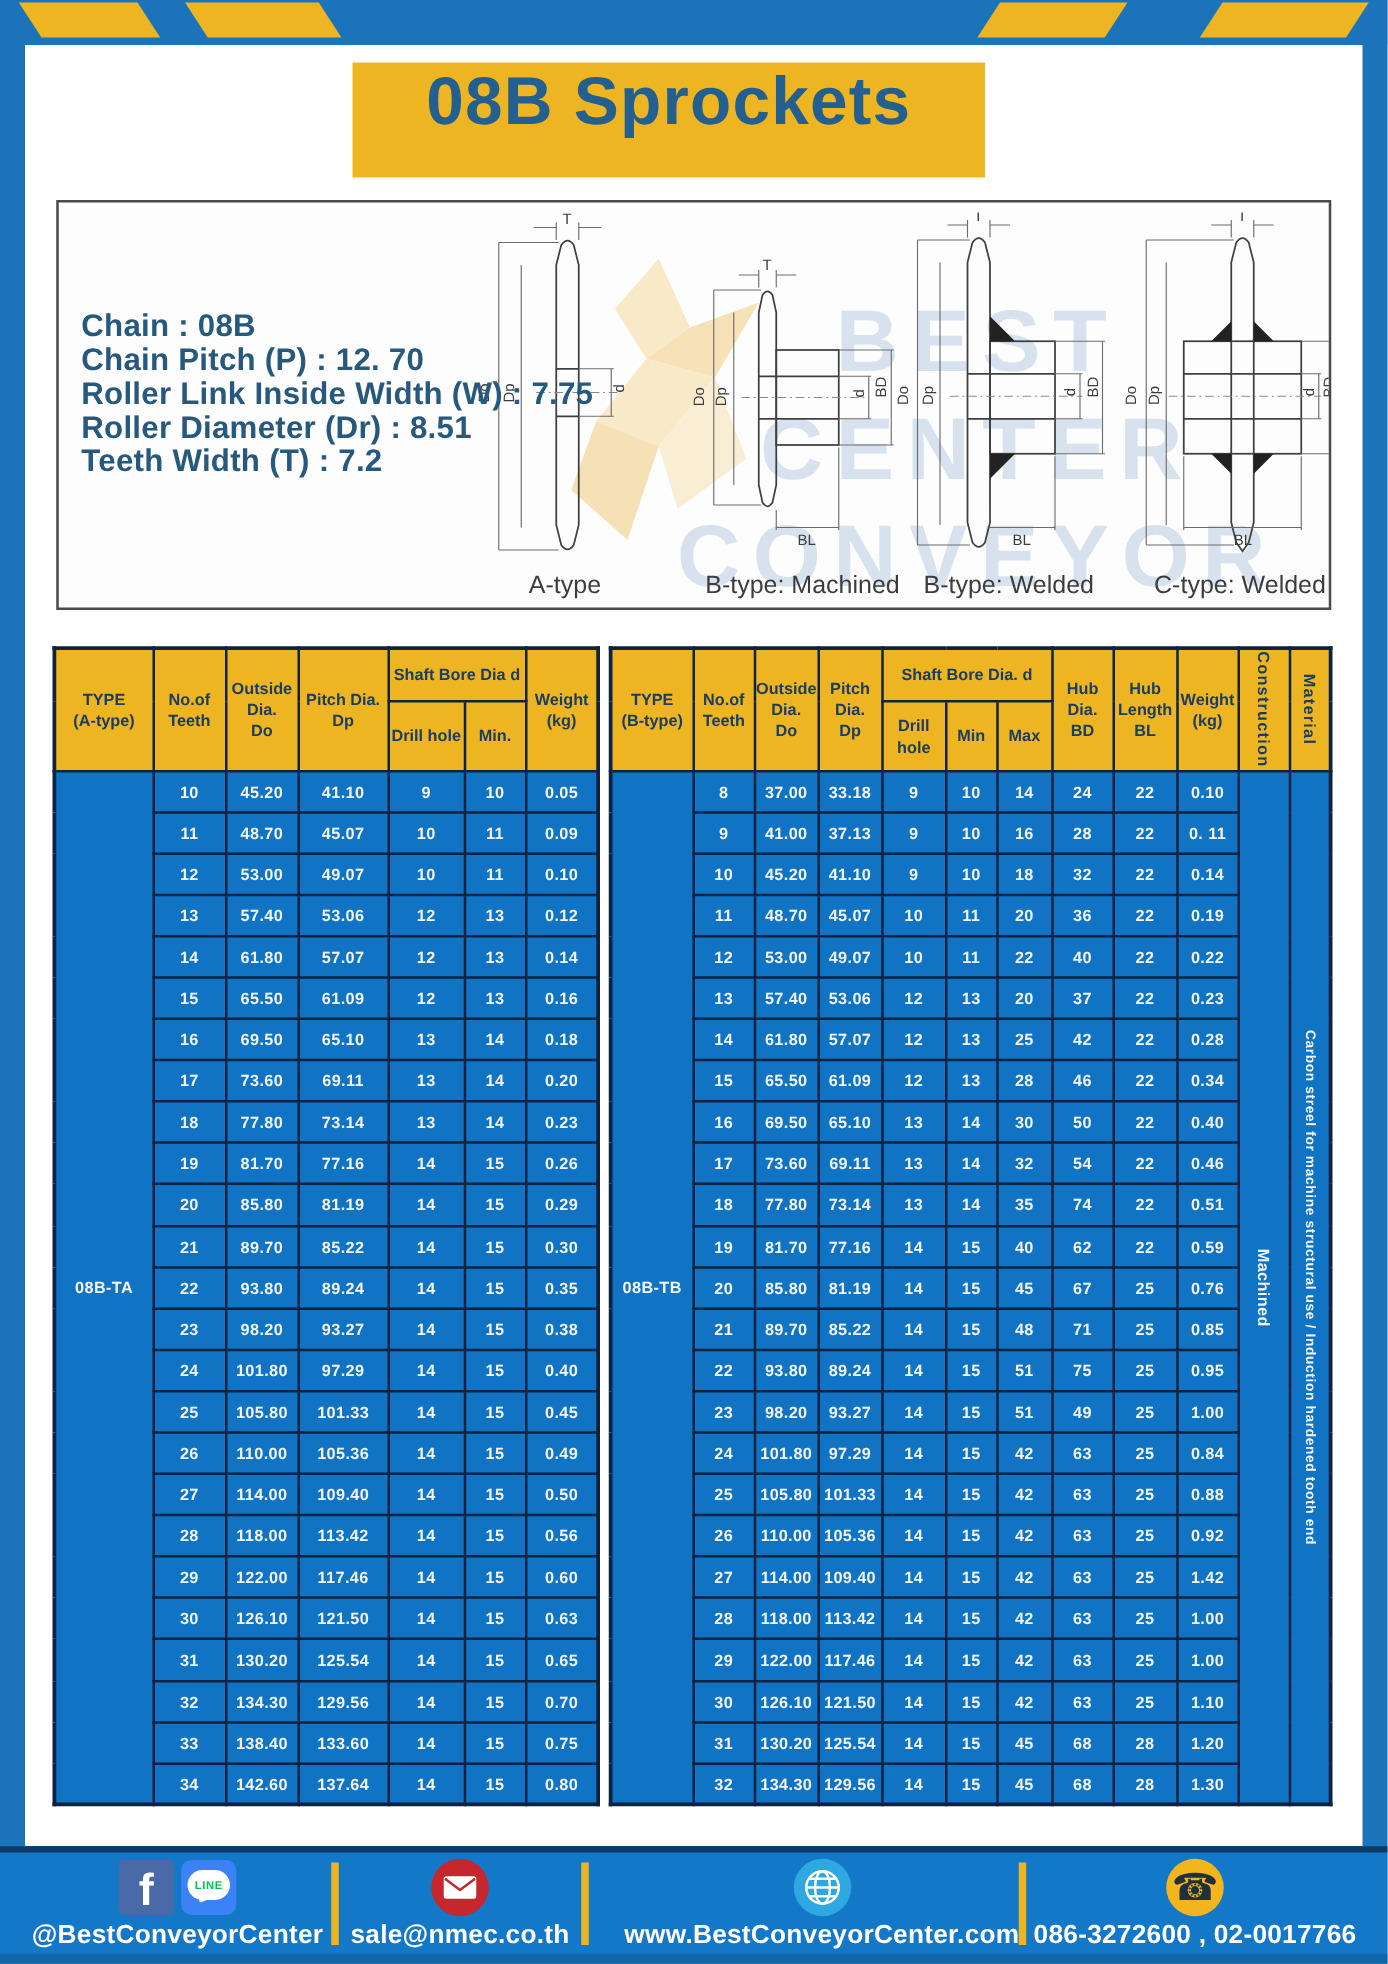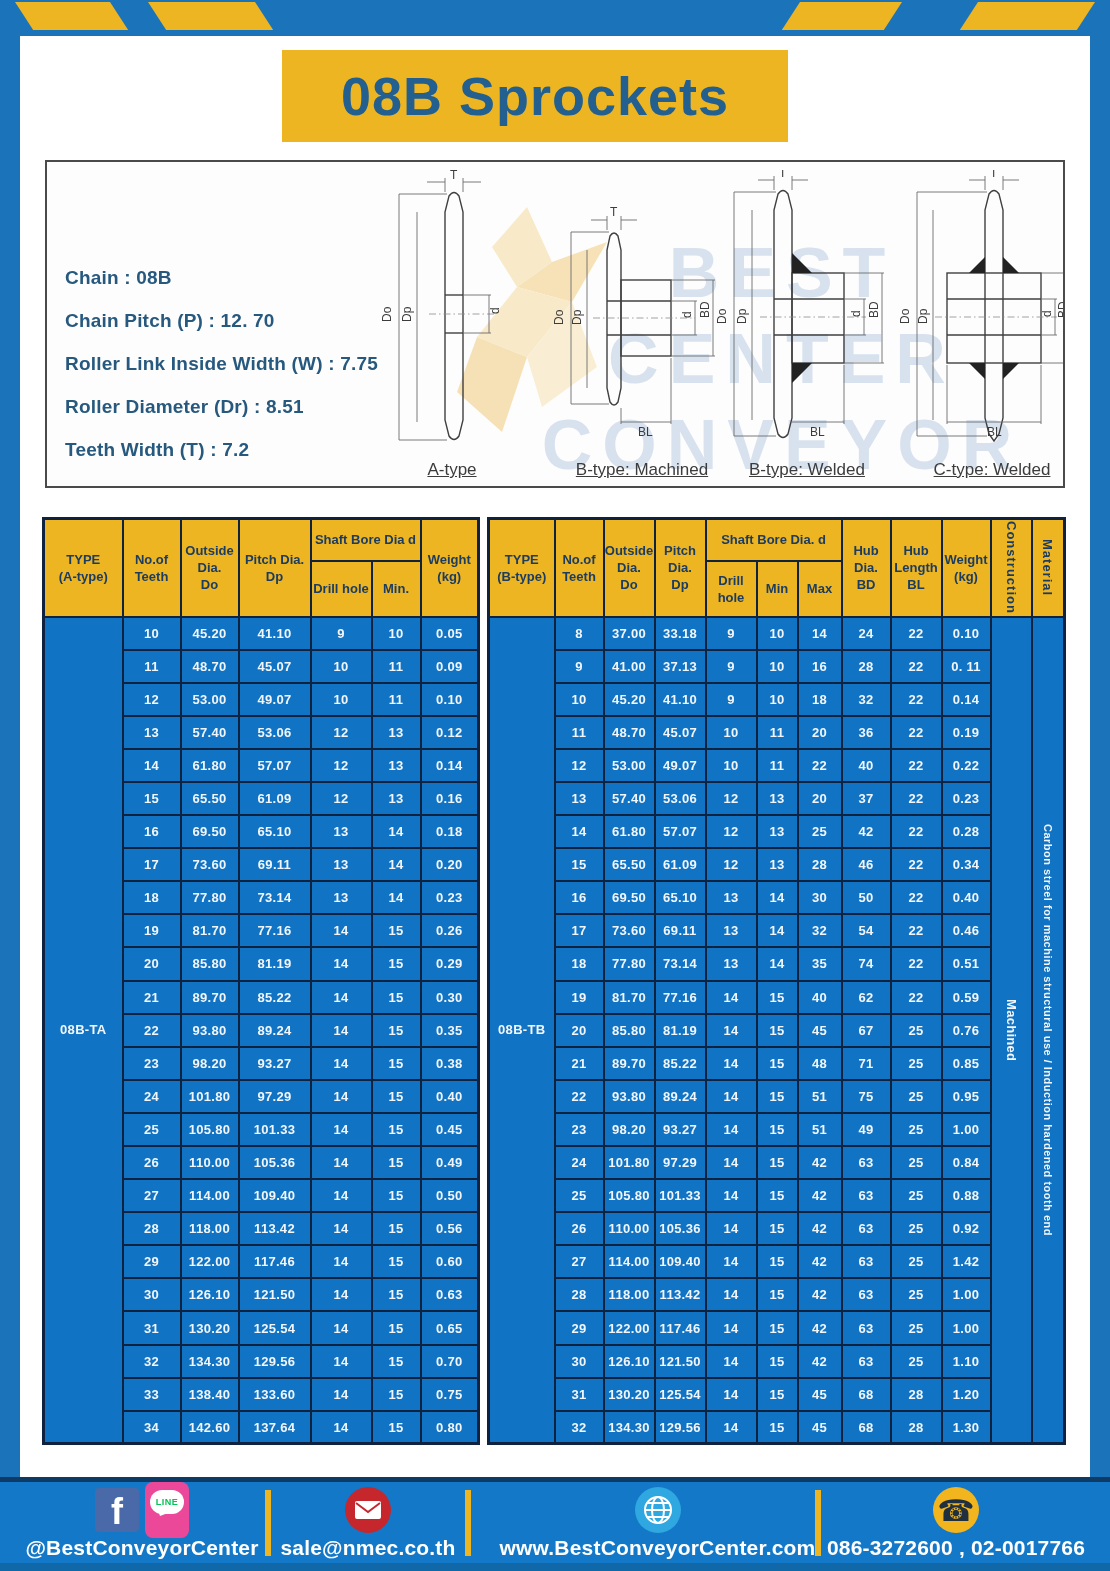--- a/index.html
+++ b/index.html
@@ -20,33 +20,33 @@
   
   .top-band{position:absolute;left:0;top:0;width:1110px;height:36px;background:var(--frame-blue);}
   .stripe{position:absolute;top:2px;height:28px;background:var(--yellow);}
   .stripe.s1{left:15px;width:95px;transform:skewX(33deg);transform-origin:top left;}
   .stripe.s2{left:148px;width:107px;transform:skewX(33deg);transform-origin:top left;}
   .stripe.s3{left:800px;width:102px;transform:skewX(-33deg);transform-origin:top left;}
   .stripe.s4{left:978px;width:117px;transform:skewX(-33deg);transform-origin:top left;}
 
   
   .banner{position:absolute;left:282px;top:50px;width:506px;height:92px;background:var(--yellow);
-    display:flex;align-items:center;justify-content:center;z-index:3;}
+    display:flex;align-items:flex-start;justify-content:center;z-index:3;}
   .banner h1{font-size:54px;font-weight:bold;color:var(--title);letter-spacing:1px;}
 
   
   .diagram-panel{position:absolute;left:45px;top:160px;width:1020px;height:328px;background:#fdfdfd;
     border:2px solid #4a4a4a;z-index:2;overflow:hidden;}
   .watermark{position:absolute;left:455px;top:68px;width:560px;text-align:center;z-index:0;
     font-weight:bold;font-size:70px;line-height:86px;letter-spacing:10px;color:rgba(130,165,205,.30);}
   .wm-gold{position:absolute;left:385px;top:45px;z-index:0;opacity:.45;}
   .specs{position:absolute;left:18px;top:86px;z-index:2;}
-  .specs div{font-size:19px;font-weight:bold;color:#27597f;line-height:27px;letter-spacing:.2px;margin-top:16px;}
+  .specs div{font-size:25px;font-weight:bold;color:#27597f;line-height:27px;letter-spacing:.2px;}
   .diagram{position:absolute;top:8px;height:312px;z-index:1;text-align:center;}
-  .diagram .caption{position:absolute;bottom:2px;left:0;right:0;font-size:17px;color:#3c3c3c;text-decoration:underline;}
+  .diagram .caption{position:absolute;bottom:2px;left:0;right:0;font-size:20px;color:#3c3c3c;}
   .dg{stroke:#3f3f3f;fill:none;stroke-width:1.4px;}
   .dim{stroke:#6b6b6b;fill:none;stroke-width:0.9px;}
   .cl{stroke:#8a8a8a;stroke-width:0.8px;stroke-dasharray:7 3 1.5 3;fill:none;}
   .weld{fill:#222;stroke:none;}
   .dlabel{font-size:12px;fill:#3c3c3c;font-family:"Liberation Sans",sans-serif;}
 
   
   table.spec{border-collapse:collapse;table-layout:fixed;position:absolute;top:517px;
     border:3px solid var(--grid);z-index:2;}
   table.spec th,table.spec td{border:2px solid var(--grid);text-align:center;vertical-align:middle;padding:0;}
@@ -66,21 +66,21 @@
   
   .footer{position:absolute;left:0;right:0;bottom:0;height:94px;background:var(--footer-blue);
     border-top:5px solid #0e3a66;z-index:4;}
   .footer-bottom{position:absolute;left:0;right:0;bottom:0;height:8px;background:#1168a8;}
   .fdiv{position:absolute;top:8px;width:6px;height:66px;background:var(--yellow);}
   .fsec{position:absolute;top:0;height:86px;display:flex;flex-direction:column;align-items:center;justify-content:flex-start;}
   .fsec .icons{height:50px;display:flex;align-items:center;gap:6px;margin-top:3px;}
   .fsec .flabel{color:#ffffff;font-weight:bold;font-size:21px;letter-spacing:.2px;margin-top:1px;}
   .icon-fb{width:44px;height:44px;background:#4a69a8;border-radius:4px;color:#fff;font-weight:bold;
     font-size:36px;display:flex;align-items:flex-end;justify-content:center;line-height:40px;}
-  .icon-line{width:44px;height:56px;background:#ec4899;border-radius:8px;position:relative;}
+  .icon-line{width:44px;height:44px;background:#3b82f6;border-radius:8px;position:relative;}
   .icon-line .bubble{position:absolute;left:5px;top:8px;width:34px;height:24px;background:#fff;border-radius:12px;
     display:flex;align-items:center;justify-content:center;font-size:9px;font-weight:bold;color:#06c156;letter-spacing:.5px;}
   .icon-line .tail{position:absolute;left:10px;top:29px;width:0;height:0;border:5px solid transparent;border-top-color:#fff;transform:rotate(25deg);}
   .icon-circle{width:46px;height:46px;border-radius:50%;display:flex;align-items:center;justify-content:center;}
   .icon-mail{background:#c5272d;}
   .icon-globe{background:#2fa7e0;}
   .icon-phone{background:#f2b51e;color:#20303f;font-size:30px;}
 </style>
 </head>
 <body>

